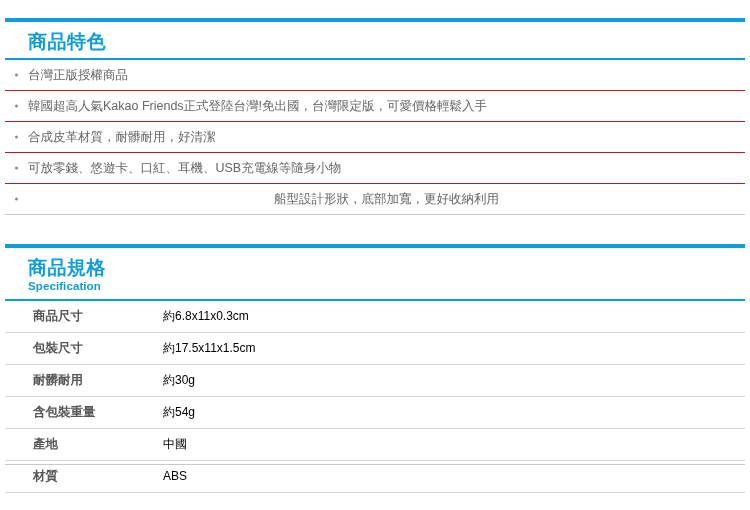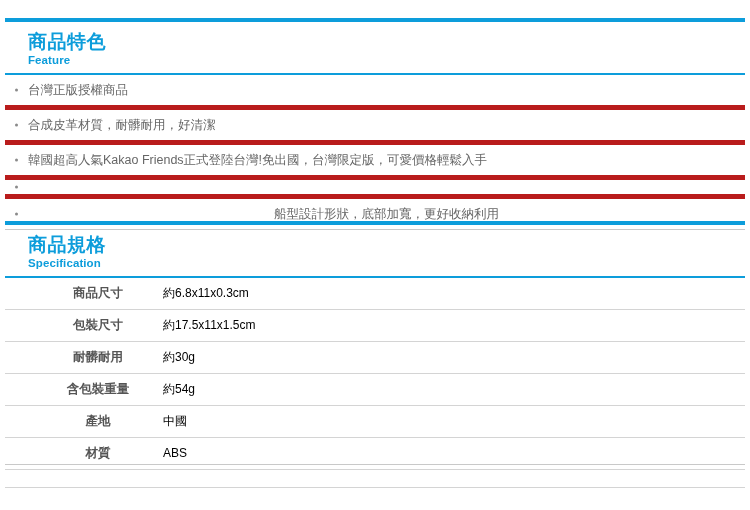--- a/index.html
+++ b/index.html
@@ -22,21 +22,21 @@
     box-sizing: border-box;
   }
 
   
   .section {
     position: absolute;
     left: 0;
     width: 750px;
   }
   #feature-section { top: 18px; }
-  #spec-section { top: 221px; }
+  #spec-section { top: 244px; }
 
   .rule-top {
     height: 4px;
     background: #0d9ddb;
     margin: 0 5px 0 5px;
   }
   .rule-bottom {
     height: 2px;
     background: #0d9ddb;
     margin: 0 5px 0 5px;
@@ -62,21 +62,21 @@
     letter-spacing: 0.1px;
   }
 
   
   .feature-list {
     list-style: none;
     margin: 0;
     padding: 0;
   }
   .feature-item {
-    border-bottom: 5px solid #b91c1c;
+    border-bottom: 1px solid #b91c1c;
     margin: 0 5px;
     padding: 7px 0 7px 23px;
     font-size: 12.5px;
     line-height: 16px;
     color: #666666;
     position: relative;
     white-space: nowrap;
   }
   .feature-item:last-child {
     border-bottom: 1px solid #c9c9c9;
@@ -107,21 +107,20 @@
     padding: 7px 0 7px 0;
     vertical-align: middle;
   }
   .spec-label {
     width: 130px;
     padding-left: 28px !important;
     font-size: 12.5px;
     font-weight: bold;
     color: #555555;
     line-height: 17px;
-    text-align: center;
   }
   .spec-value {
     font-size: 12px;
     color: #000000;
     line-height: 17px;
   }
   .spec-spacer-row td {
     padding: 0;
     height: 17px;
   }
@@ -139,30 +138,29 @@
 <body>
 
 <div class="page">
 
   <div class="section" id="feature-section">
 
     <div class="rule-top"></div>
 
     <div class="section-head">
       <div class="sec-title-cn">商品特色</div>
-      <div class="sec-title-en">Feature</div>
     </div>
 
     <div class="rule-bottom"></div>
 
     <ul class="feature-list" id="feature-list">
         <li class="feature-item"><span class="bullet-dot"></span><span>台灣正版授權商品</span></li>
+        <li class="feature-item"><span class="bullet-dot"></span><span>韓國超高人氣Kakao Friends正式登陸台灣!免出國，台灣限定版，可愛價格輕鬆入手</span></li>
         <li class="feature-item"><span class="bullet-dot"></span><span>合成皮革材質，耐髒耐用，好清潔</span></li>
-        <li class="feature-item"><span class="bullet-dot"></span><span>韓國超高人氣Kakao Friends正式登陸台灣!免出國，台灣限定版，可愛價格輕鬆入手</span></li>
-        <li class="feature-item"><span class="bullet-dot"></span></li>
+        <li class="feature-item"><span class="bullet-dot"></span><span>可放零錢、悠遊卡、口紅、耳機、USB充電線等隨身小物</span></li>
         <li class="feature-item"><span class="bullet-dot"></span><span>船型設計形狀，底部加寬，更好收納利用</span></li>
       </ul>
   </div>
 
   <div class="section" id="spec-section">
 
     <div class="rule-top"></div>
 
     <div class="section-head">
       <div class="sec-title-cn">商品規格</div>

